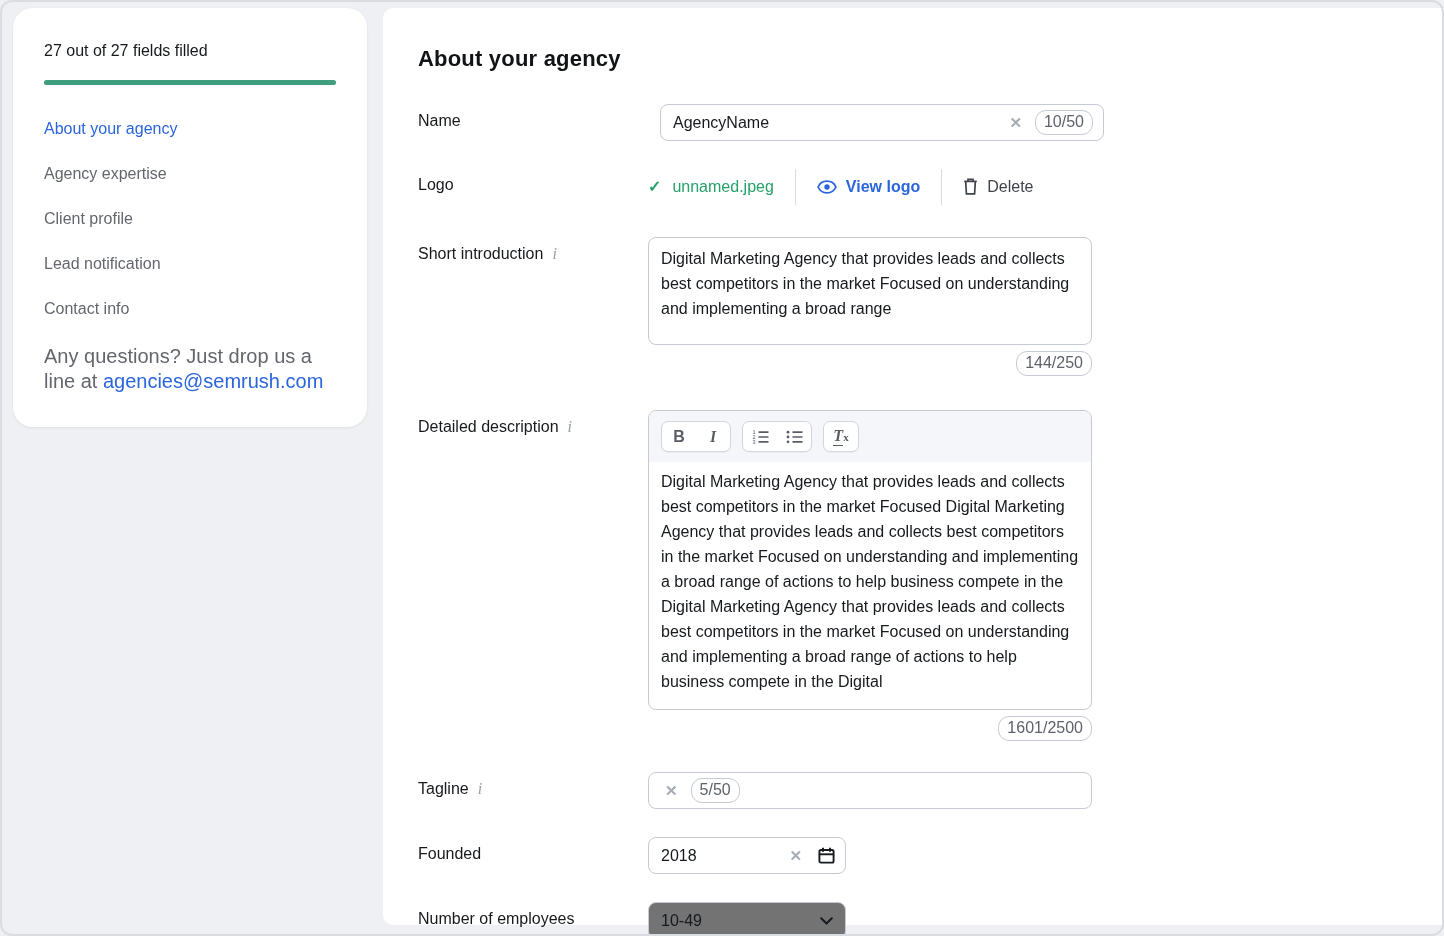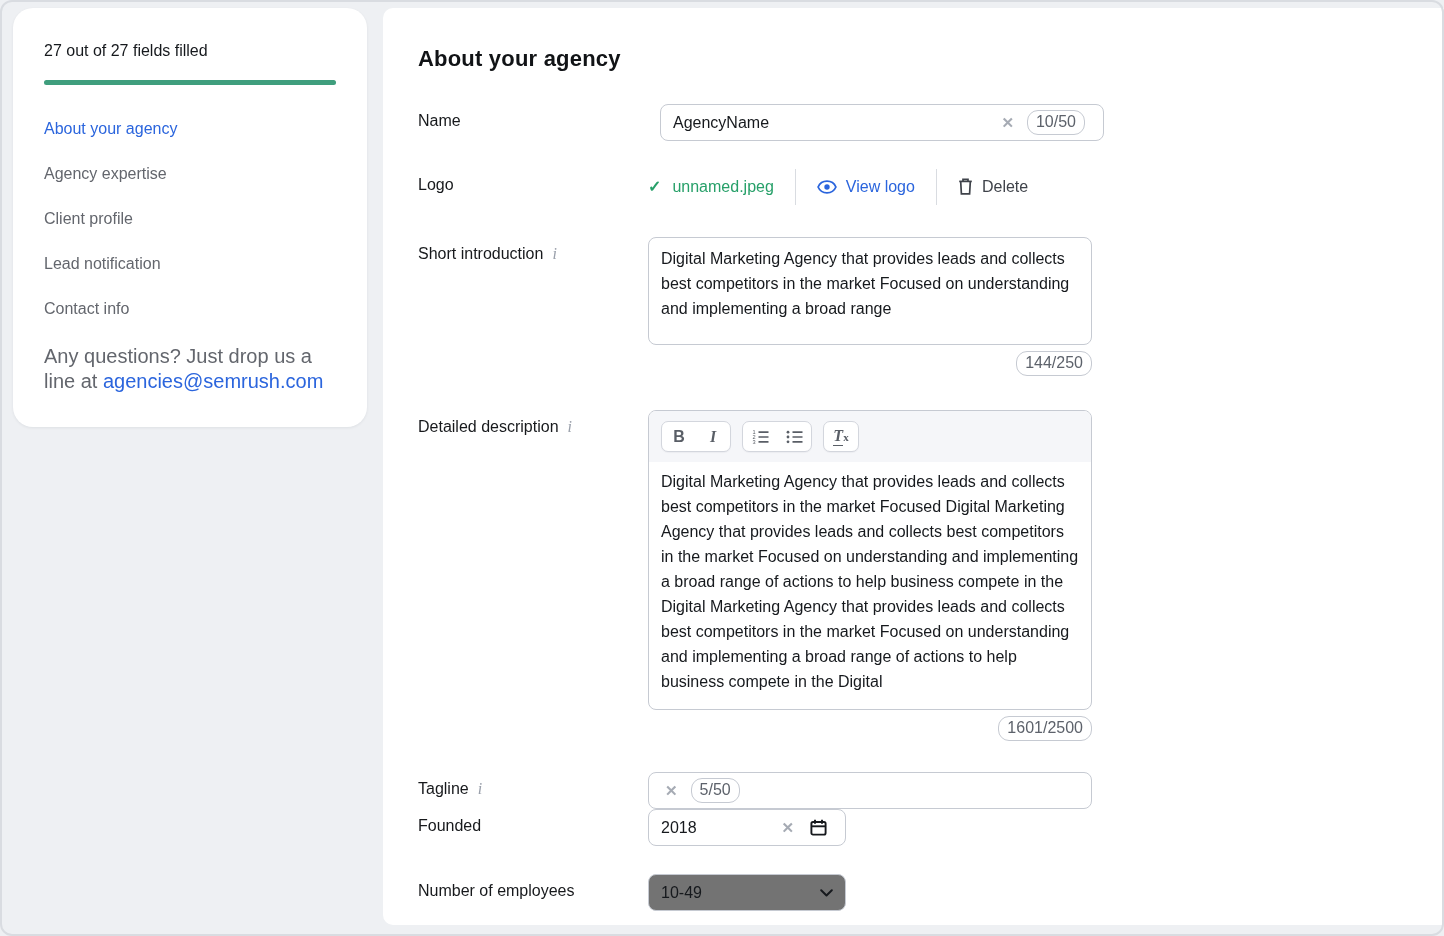--- a/index.html
+++ b/index.html
@@ -51,42 +51,42 @@
   .row { display:flex; align-items:flex-start; }
   .row .label-cell { width:230px; padding-top:8px; font-size:16px; color:#17191c; display:flex; align-items:baseline; gap:9px; }
   .info-i {
     font-family:"Liberation Serif", serif; font-style:italic;
     color:#9aa0ab; font-size:16px; line-height:1;
   }
   .control-cell { width:444px; }
 
   .input-box {
     height:37px; border:1px solid #c6cad2; border-radius:8px;
-    display:flex; align-items:center; padding:0 18px 0 12px;
+    display:flex; align-items:center; padding:0 10px 0 12px;
     font-size:16px; color:#16191d; background:#fff;
   }
   .input-box .value { flex:1; white-space:nowrap; overflow:hidden; }
   .clear-x {
     color:#a6abb4; font-size:15px; font-weight:bold; cursor:pointer;
     padding:0 4px; line-height:1;
   }
   .pill {
     border:1px solid #c6cad2; border-radius:11px;
     font-size:16px; color:#5d626b; padding:2px 8px 3px;
     margin-left:9px; background:#fff; white-space:nowrap;
   }
   .counter-row { display:flex; justify-content:flex-end; margin-top:6px; }
   .counter-row .pill { margin-left:0; }
 
   
   .logo-row { display:flex; align-items:center; height:37px; font-size:16px; }
   .check-mark { color:#27a069; font-weight:bold; font-size:16px; margin-right:11px; }
   .file-name { color:#27a069; }
   .v-divider { width:1px; height:36px; background:#d9dce1; margin:0 21px; }
-  .link-action { display:flex; align-items:center; gap:9px; color:#2b65dd; font-weight:normal; cursor:pointer; }
+  .link-action { display:flex; align-items:center; gap:9px; color:#2b65dd; font-weight:bold; cursor:pointer; }
   .plain-action { display:flex; align-items:center; gap:9px; color:#3f434a; cursor:pointer; }
 
   
   .textarea-box {
     height:108px; border:1px solid #c6cad2; border-radius:8px;
     padding:8px 12px; font-size:16px; line-height:25px; color:#16191d;
     overflow:hidden; background:#fff;
   }
 
   
@@ -123,21 +123,21 @@
     width:198px; height:37px; border:1px solid #c6cad2; border-radius:8px;
     display:flex; align-items:center; padding:0 12px; font-size:16px; color:#16191d;
     cursor:pointer; background:#737373;
   }
   .select-box .value { flex:1; }
 
   .mb-name { margin-bottom:27px;gap:12px; }
   .mb-logo { margin-bottom:32px; }
   .mb-short { margin-bottom:34px; }
   .mb-detail { margin-bottom:31px; }
-  .mb-tag { }
+  .mb-tag { margin-bottom:28px; }
   .mb-founded { margin-bottom:28px; }
 </style>
 </head>
 <body>
 
 <div class="frame"></div>
 
 <aside class="sidebar-card">
   <div class="progress-text">27 out of 27 fields filled</div>
   <div class="progress-track">

